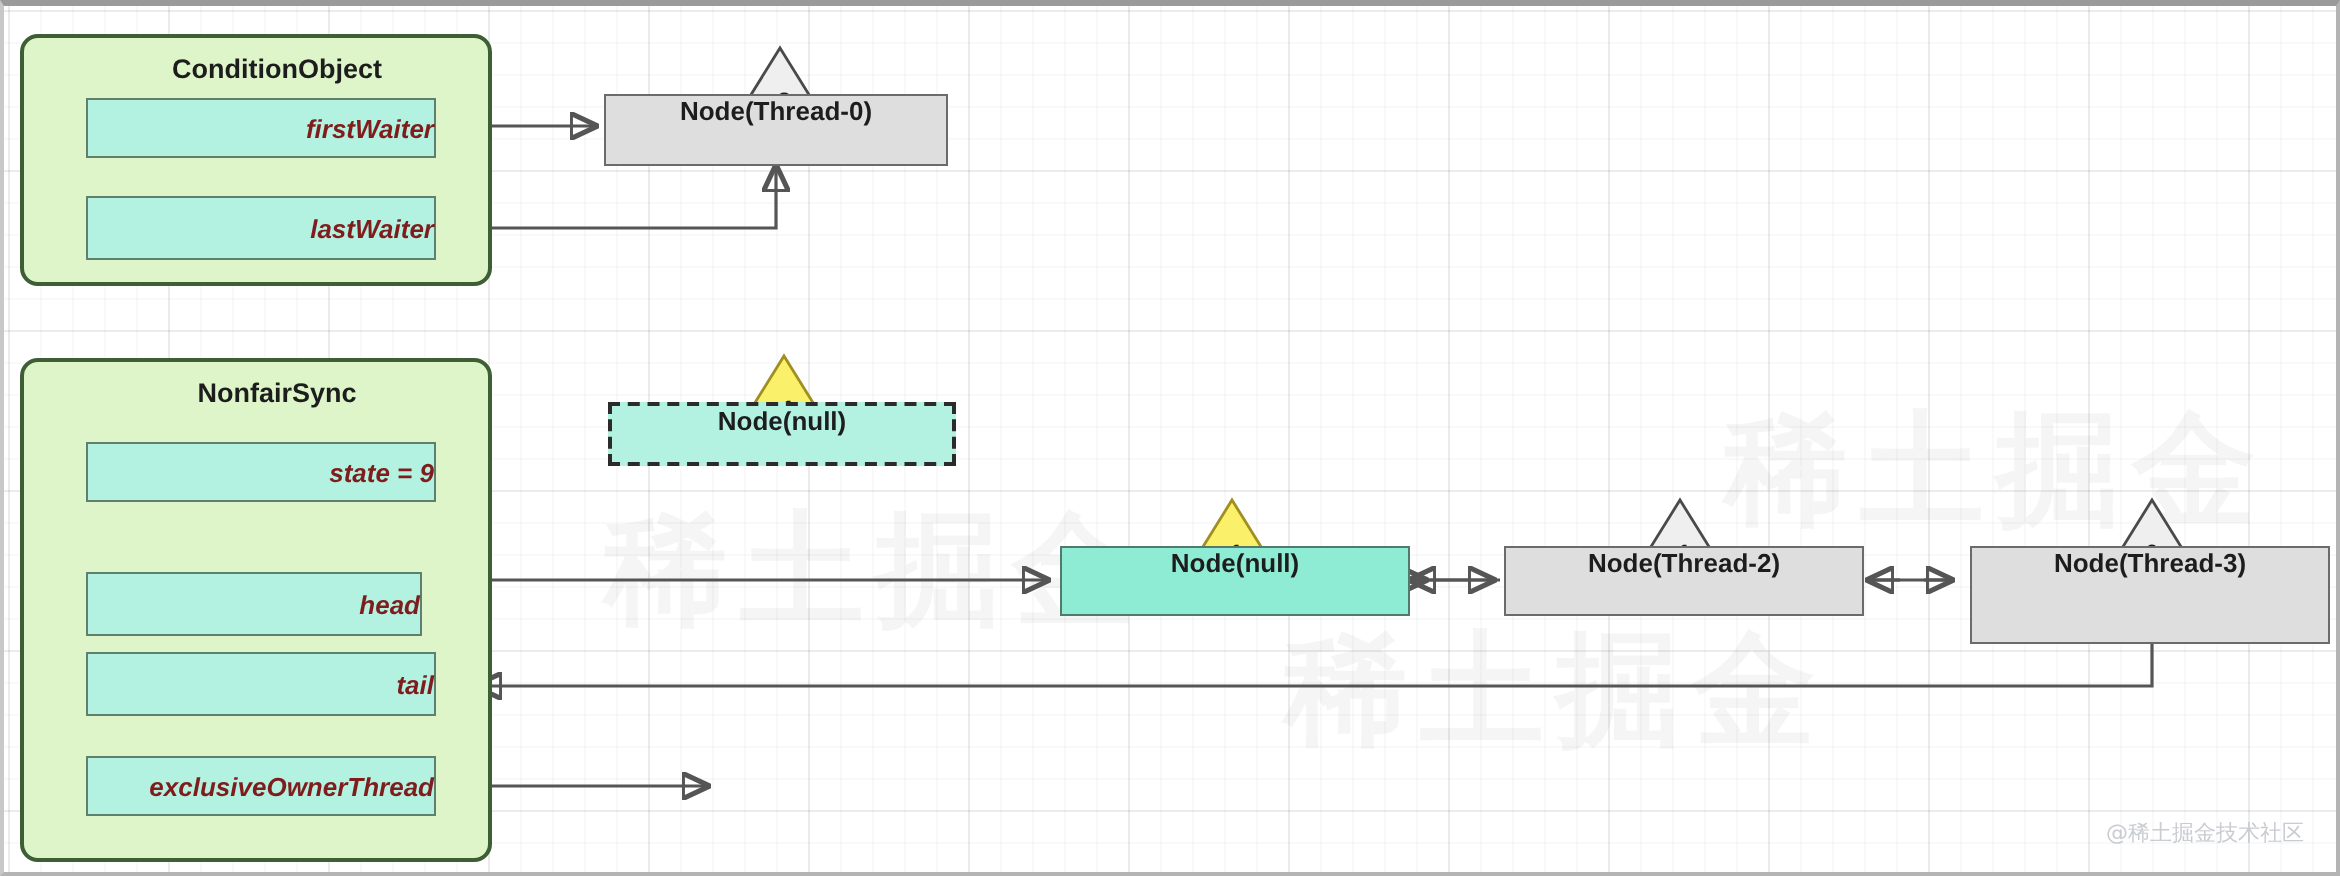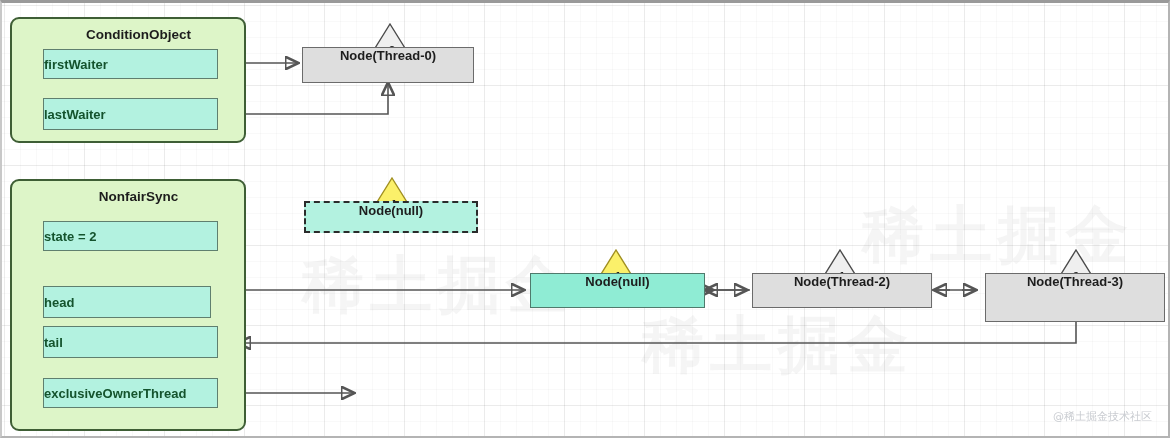--- a/index.html
+++ b/index.html
@@ -69,24 +69,25 @@
   }
 
   
   .field {
     position: absolute;
     background: #b3f2e0;
     border: 1.5px solid #5f7f6f;
     box-sizing: border-box;
     display: flex;
     align-items: center;
-    justify-content: flex-start;
+    justify-content: flex-end;
     font-size: 13px;
     font-weight: bold;
-    color: #14532d;
+    color: #7f1d1d;
+    font-style: italic;
   }
 
   
   .node {
     position: absolute;
     box-sizing: border-box;
     display: flex;
     justify-content: center;
     font-size: 13px;
     font-weight: bold;
@@ -180,21 +181,21 @@
     <span>firstWaiter</span>
   </div>
   <div class="field" style="left:41px; top:95px; width:175px; height:32px;">
     <span>lastWaiter</span>
   </div>
 
   <div class="group" style="left:8px; top:176px; width:236px; height:252px;">
     <div class="group-title">NonfairSync</div>
   </div>
   <div class="field" style="left:41px; top:218px; width:175px; height:30px;">
-    <span>state = 2</span>
+    <span>state = 9</span>
   </div>
   <div class="field" style="left:41px; top:283px; width:168px; height:32px;">
     <span>head</span>
   </div>
   <div class="field" style="left:41px; top:375px; width:175px; height:30px;">
     <span>exclusiveOwnerThread</span>
   </div>
   <div class="field" style="left:41px; top:323px; width:175px; height:32px;">
     <span>tail</span>
   </div>

